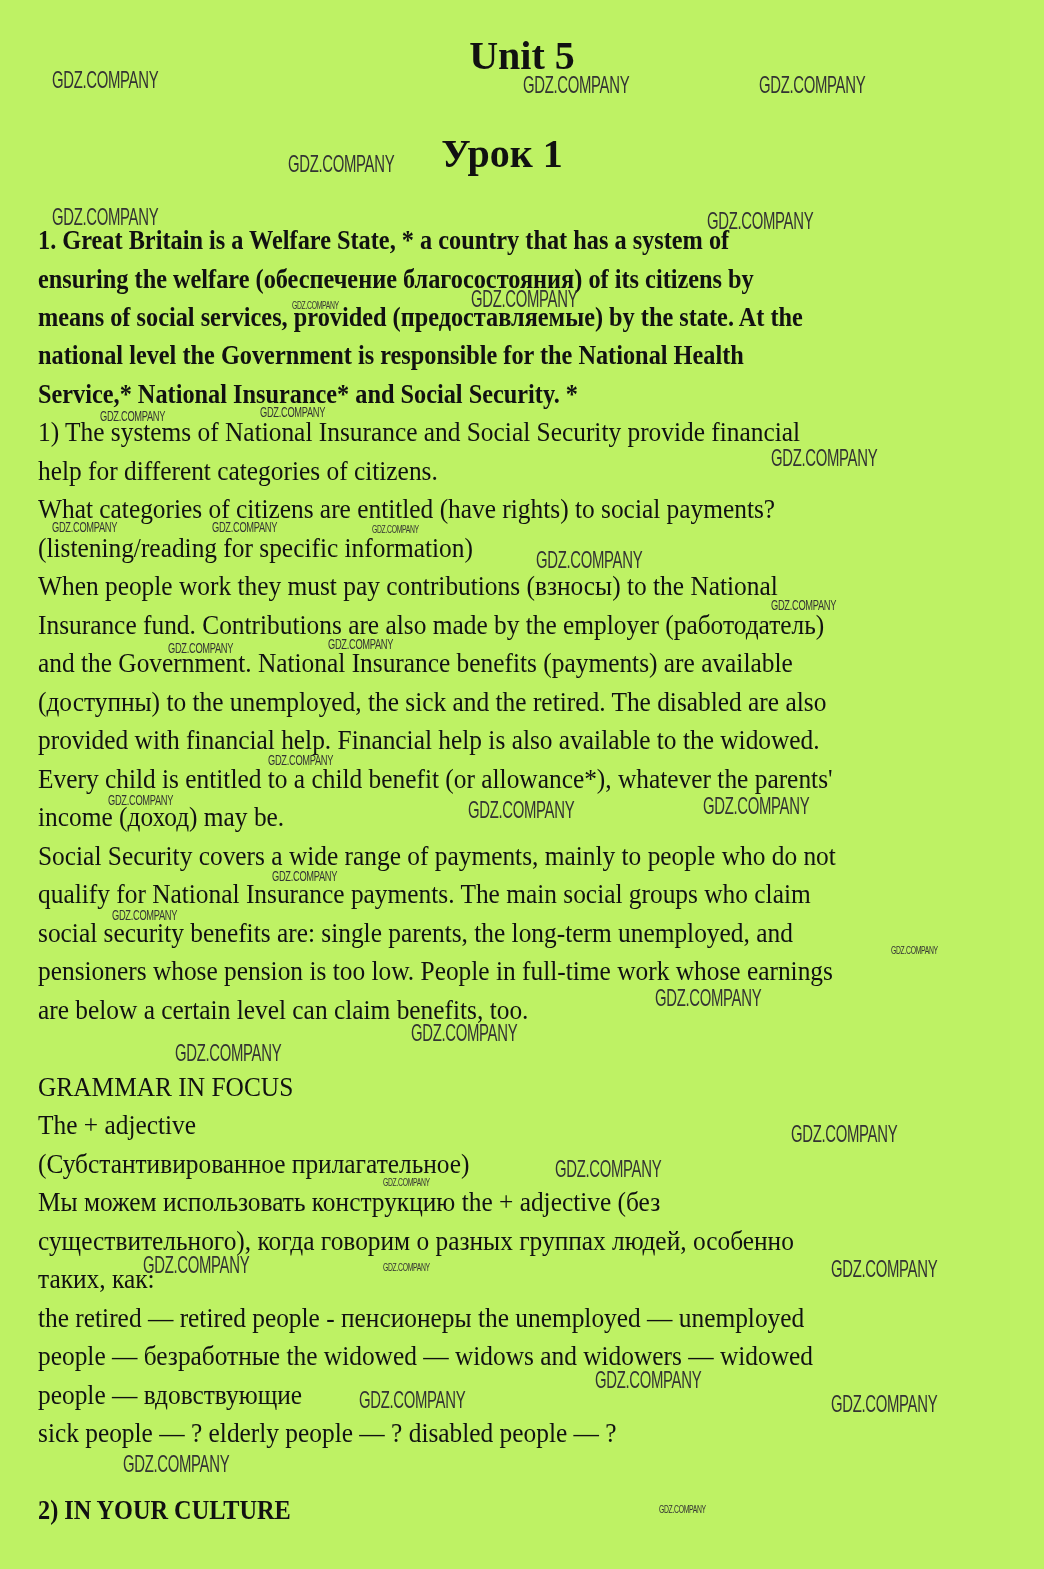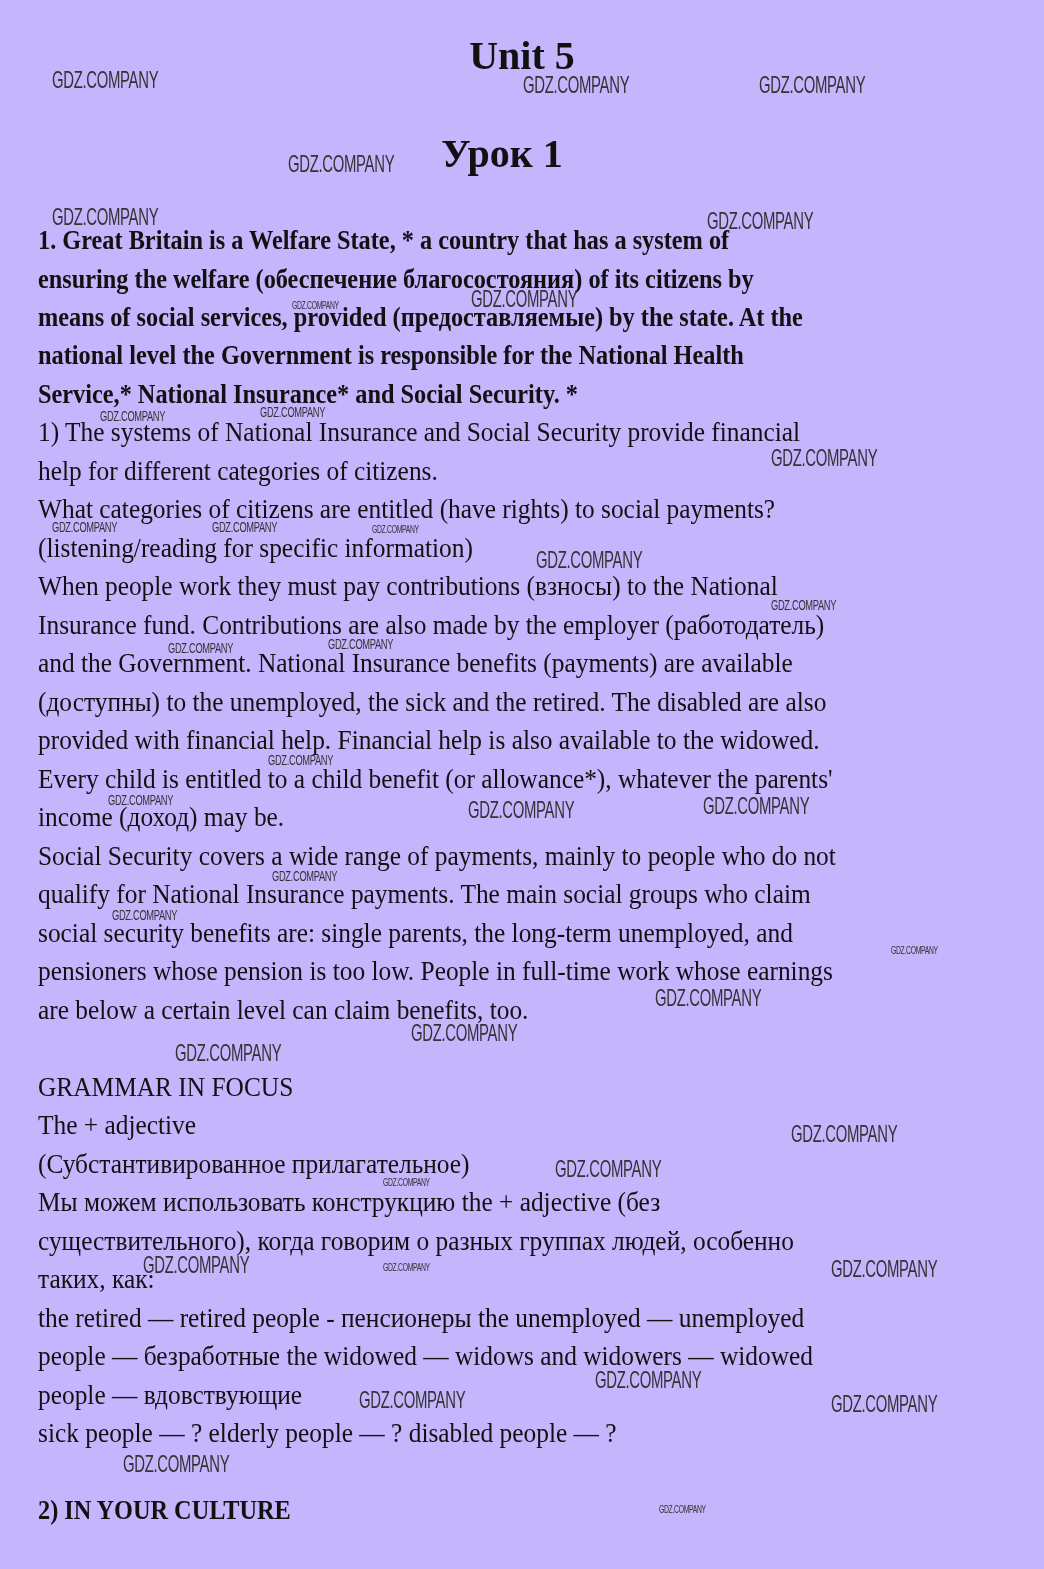--- a/index.html
+++ b/index.html
@@ -1,17 +1,17 @@
 <!DOCTYPE html>
 <html><head>
   <meta charset="utf-8">
   <style>
     html, body { margin: 0; padding: 0; background: #ffffff; }
     body { width: 1044px; height: 1569px; position: relative; overflow: hidden; }
-    .page { position: absolute; left: 0; top: 0; width: 1044px; height: 1569px; background: #c4b5fd; }
+    .page { position: absolute; left: 0; top: 0; width: 1044px; height: 1569px; background: #bef264; }
     .serif { font-family: "Liberation Serif", "DejaVu Serif", serif; color: #111; }
     .title { position: absolute; left: 0; width: 1044px; text-align: center; font-weight: bold; font-size: 40px; }
     .line { position: absolute; left: 38px; white-space: nowrap; font-size: 27px; line-height: 32px; transform-origin: left top; }
     .bold { font-weight: bold; }
     .wm { position: absolute; font-family: "Liberation Sans", "DejaVu Sans", sans-serif; color: #333; white-space: nowrap; transform-origin: left top; font-weight: normal; letter-spacing: -0.5px; }
     .wm.big { font-size: 24px; transform: scaleX(0.62); }
     .wm.small { font-size: 15px; transform: scaleX(0.62); }
     .wm.tiny { font-size: 11px; transform: scaleX(0.62); }
   </style>
 </head>

